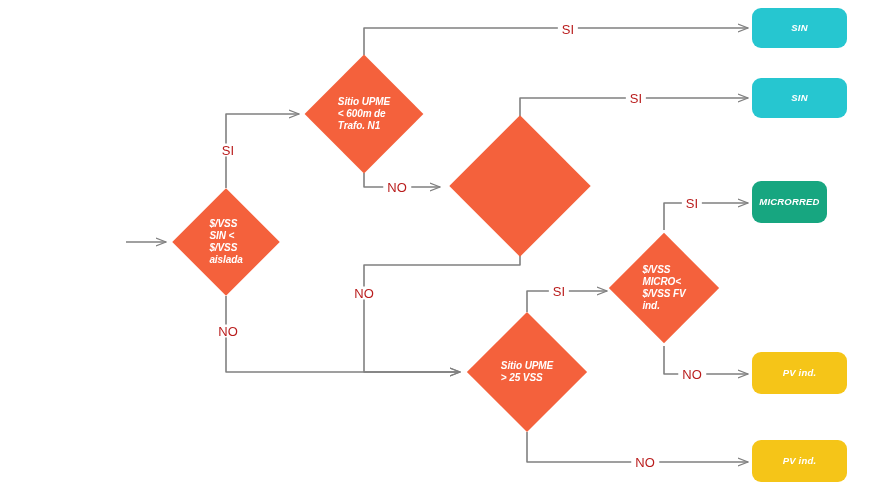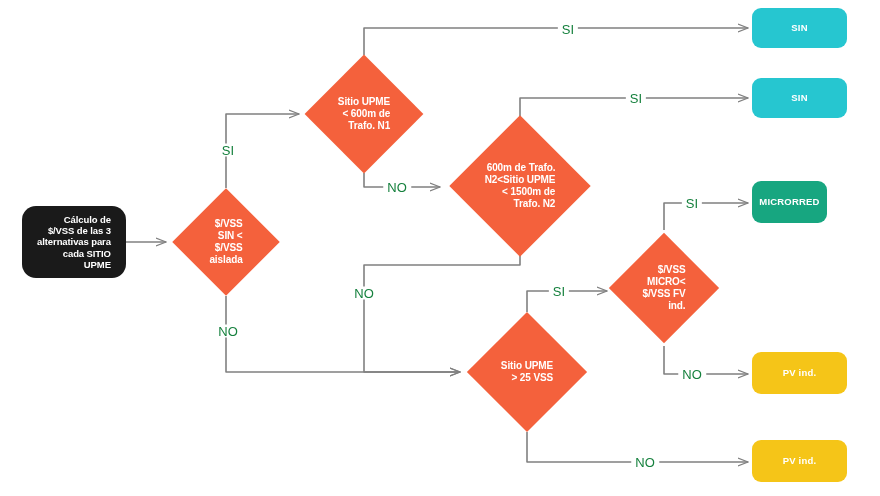--- a/index.html
+++ b/index.html
@@ -21,25 +21,26 @@
     top: 0;
     width: 880px;
     height: 496px;
   }
   .node {
     position: absolute;
     box-sizing: border-box;
     display: flex;
     align-items: center;
     justify-content: center;
-    text-align: right;
+    text-align: left;
     color: #ffffff;
     font-weight: bold;
     line-height: 1.18;
     white-space: pre-line;
+    font-style: italic;
   }
   .start-node {
     border-radius: 14px;
     font-size: 9.5px;
     letter-spacing: -0.1px;
     padding: 2px 6px;
   }
   .decision {
     background: transparent;
   }
@@ -59,21 +60,21 @@
   }
   .terminal {
     border-radius: 9px;
     font-size: 9.5px;
     letter-spacing: 0.2px;
   }
   .edge-label {
     position: absolute;
     font-family: "Liberation Sans", sans-serif;
     font-size: 13px;
-    color: #15803d;
+    color: #b91c1c;
     background: #ffffff;
     padding: 0 4px;
     line-height: 1;
     white-space: nowrap;
     transform: translate(-50%, -50%);
   }
 </style>
 </head>
 <body>
 
@@ -104,49 +105,38 @@
       <path d="M 527 312 L 527 291 L 607 291" marker-end="url(#arrow)"></path>
 
       <path d="M 527 432 L 527 462 L 748 462" marker-end="url(#arrow)"></path>
 
       <path d="M 664 230 L 664 203 L 748 203" marker-end="url(#arrow)"></path>
 
       <path d="M 664 346 L 664 374 L 748 374" marker-end="url(#arrow)"></path>
     </g>
   </svg>
 
-  <div class="node start-node" style="left:22px; top:206px; width:104px; height:72px; background:#1A1A1A;">
-    <span>Cálculo de
-$/VSS de las 3
-alternativas para
-cada SITIO
-UPME</span>
-  </div>
 
   <div class="node decision" style="left:172px; top:188px; width:108px; height:108px;">
     <span class="dshape" style="width:76px; height:76px; background:#F4613C;"></span>
     <span class="dlabel">$/VSS
 SIN &lt;
 $/VSS
 aislada</span>
   </div>
 
   <div class="node decision" style="left:305px; top:55px; width:118px; height:118px;">
     <span class="dshape" style="width:84px; height:84px; background:#F4613C;"></span>
     <span class="dlabel">Sitio UPME
 &lt; 600m de
 Trafo. N1</span>
   </div>
 
   <div class="node decision" style="left:445px; top:119px; width:150px; height:134px;">
     <span class="dshape" style="width:100px; height:100px; background:#F4613C;"></span>
-    <span class="dlabel">600m de Trafo.
-N2&lt;Sitio UPME
-&lt; 1500m de
-Trafo. N2</span>
   </div>
 
   <div class="node decision" style="left:612px; top:230px; width:104px; height:116px;">
     <span class="dshape" style="width:78px; height:78px; background:#F4613C;"></span>
     <span class="dlabel">$/VSS
 MICRO&lt;
 $/VSS FV
 ind.</span>
   </div>
 

